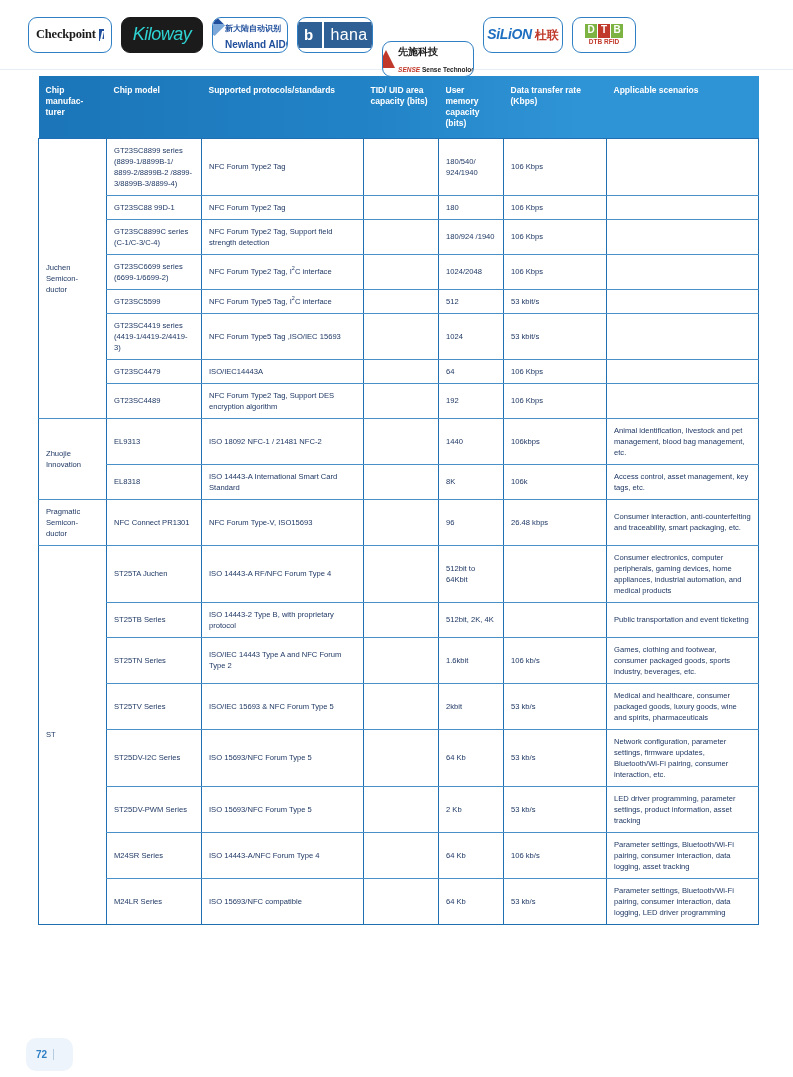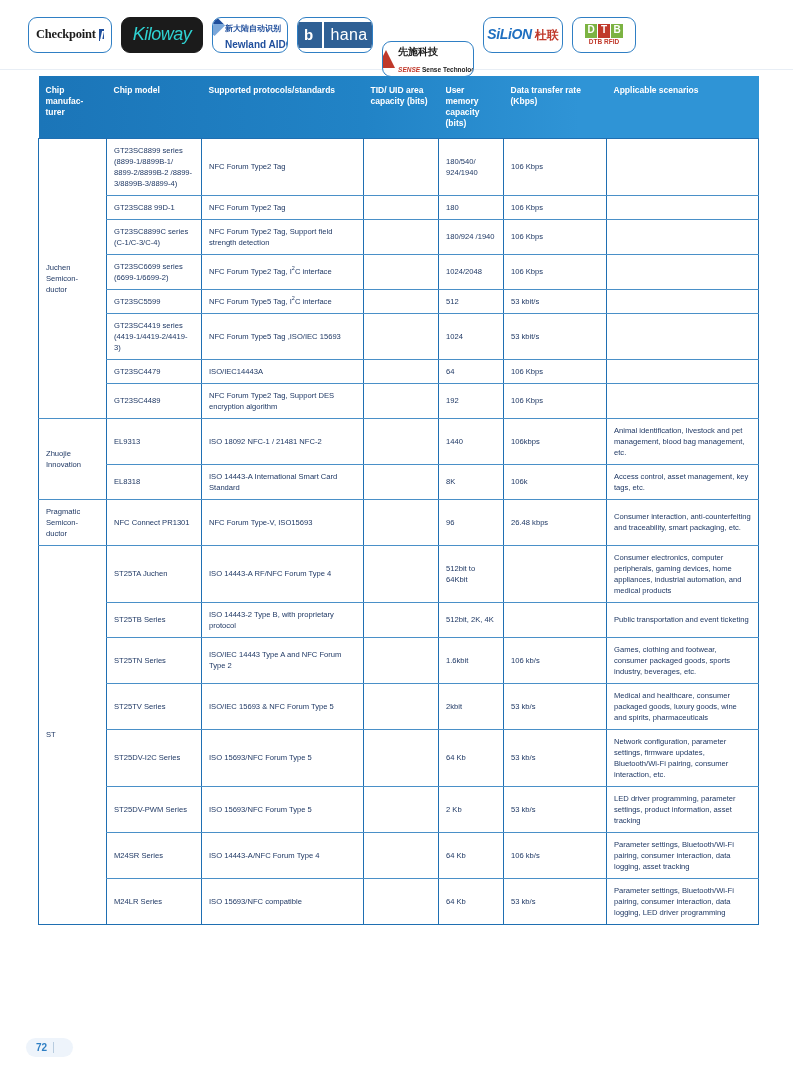--- a/index.html
+++ b/index.html
@@ -191,21 +191,21 @@
   tr.group-start td.c-mfr { border-top: 1.6px solid #1f6fb2; }
   tbody tr.last-row td { border-bottom: 1.6px solid #1f6fb2; }
 
   sup { font-size: 0.72em; vertical-align: super; line-height: 0; }
 
   
   .footer {
     position: absolute;
     left: 26px;
     top: 1038px;
-    height: 19px;
+    height: 33px;
     background: #eef4fb;
     border-radius: 10px;
     display: flex;
     align-items: center;
     padding: 0 12px 0 10px;
     box-sizing: border-box;
   }
   .foot-page {
     font-size: 10px;
     font-weight: 700;

